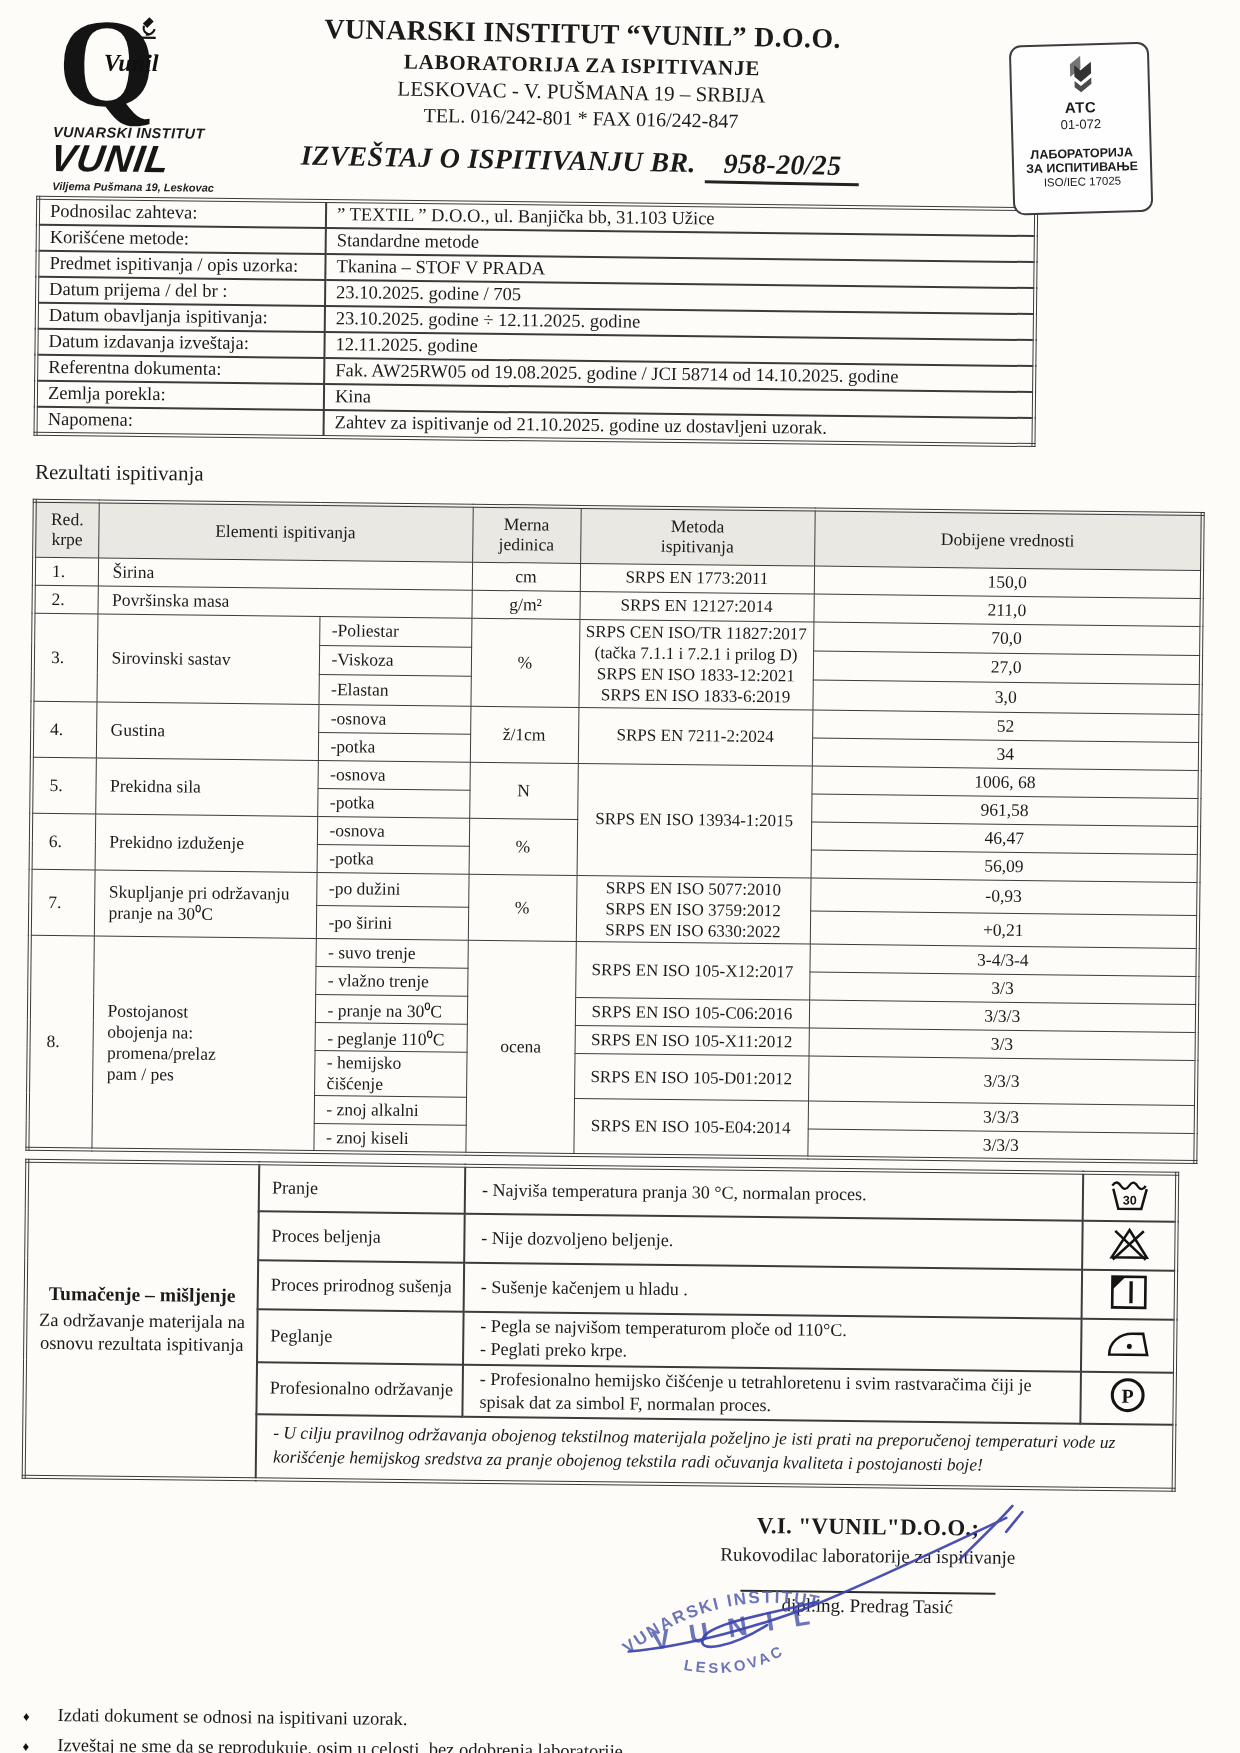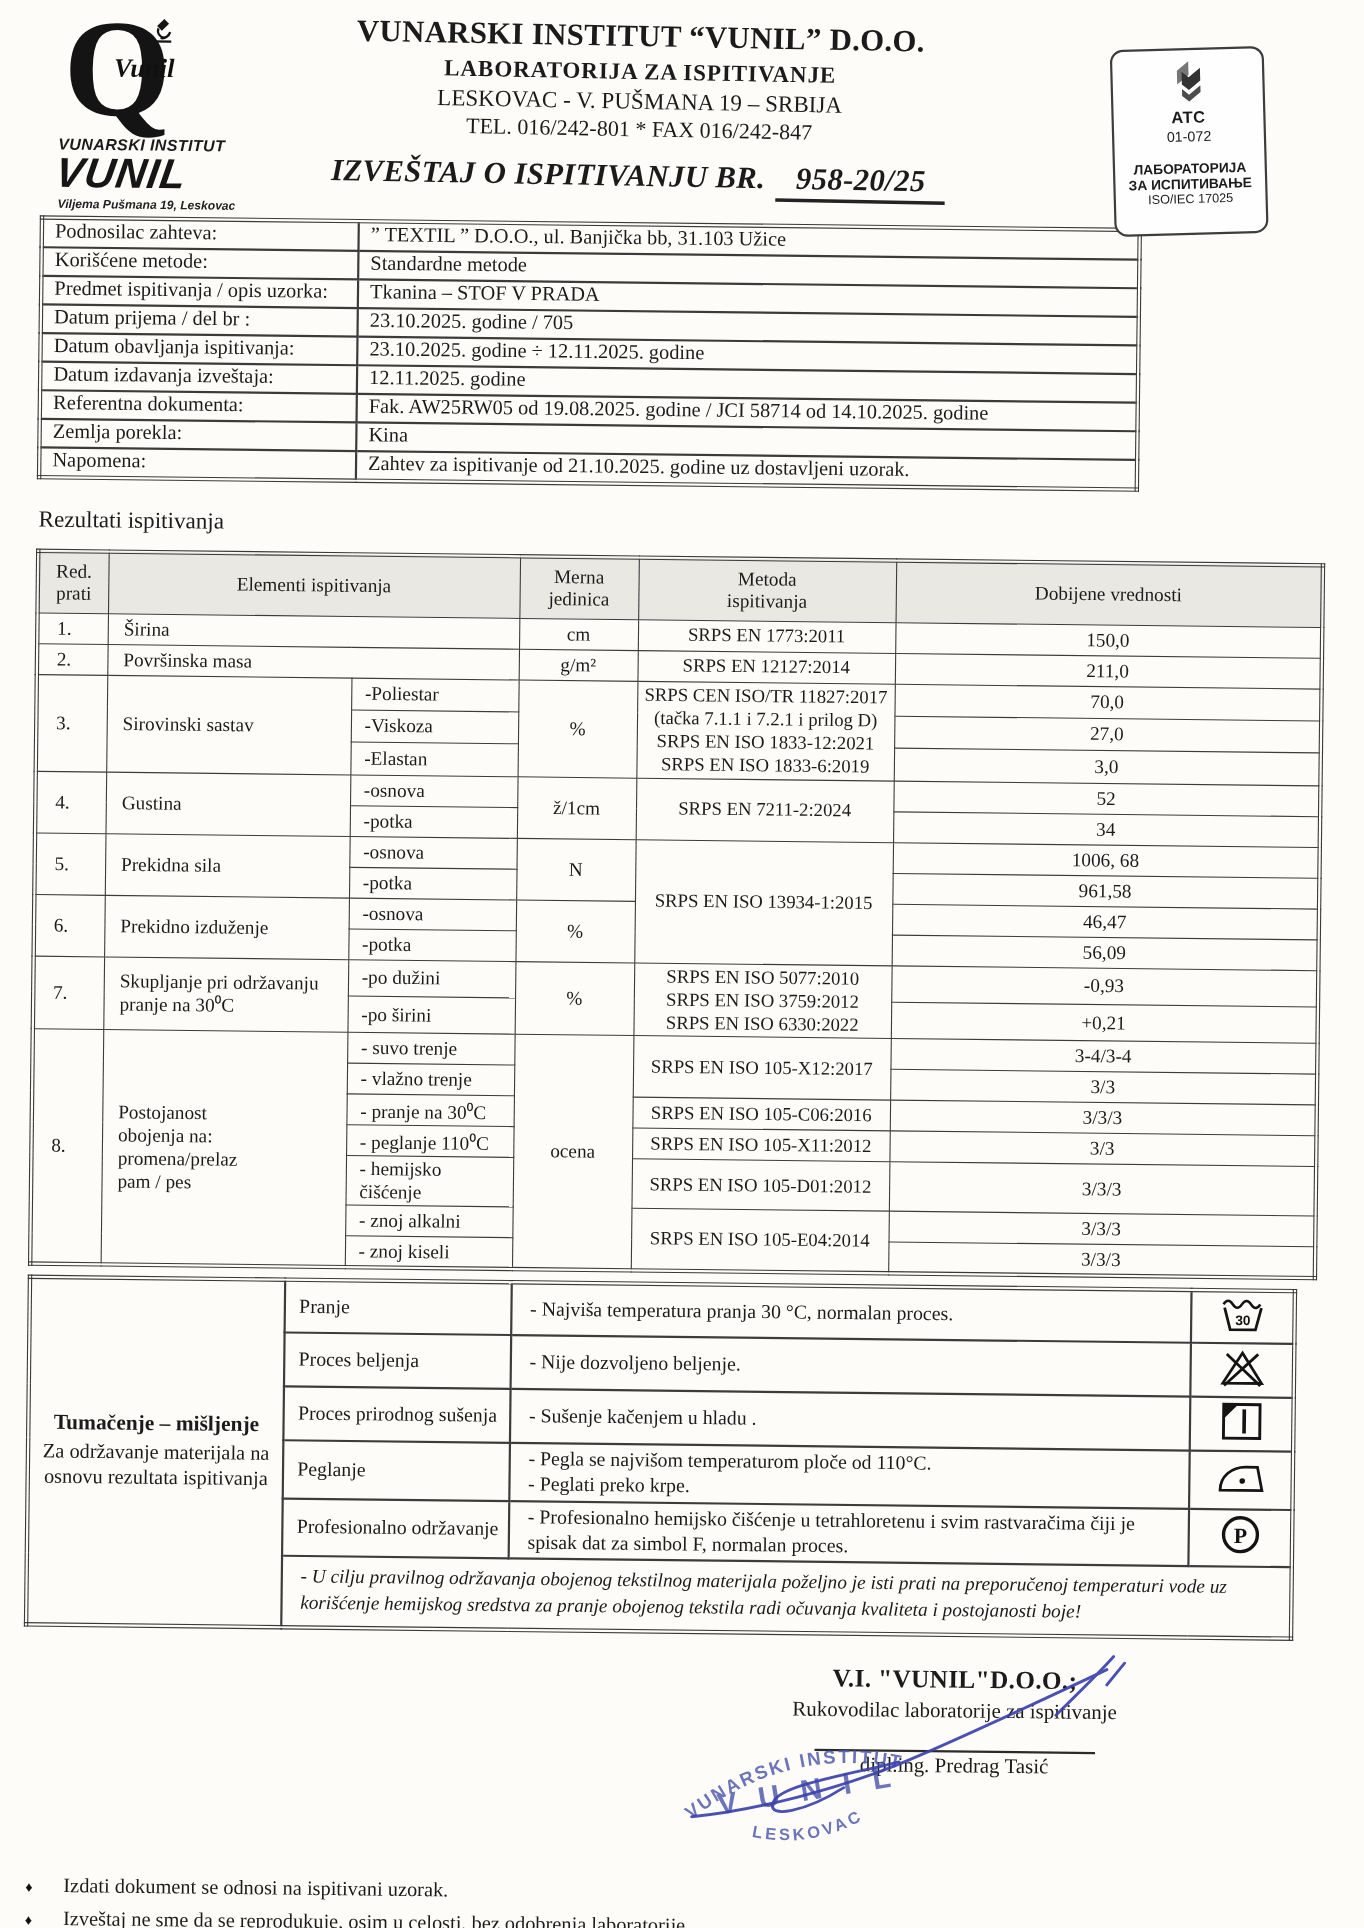--- a/index.html
+++ b/index.html
@@ -178,21 +178,21 @@
         <col style="width:64px">
         <col style="width:222px">
         <col style="width:152px">
         <col style="width:108px">
         <col style="width:234px">
         <col style="width:388px">
       </colgroup>
     <thead>
       <tr>
         <th>Red.
-prati</th>
+krpe</th>
         <th colspan="2">Elementi ispitivanja</th>
         <th>Merna
 jedinica</th>
         <th>Metoda
 ispitivanja</th>
         <th>Dobijene vrednosti</th>
       </tr>
     </thead>
     <tbody>
       <tr>

